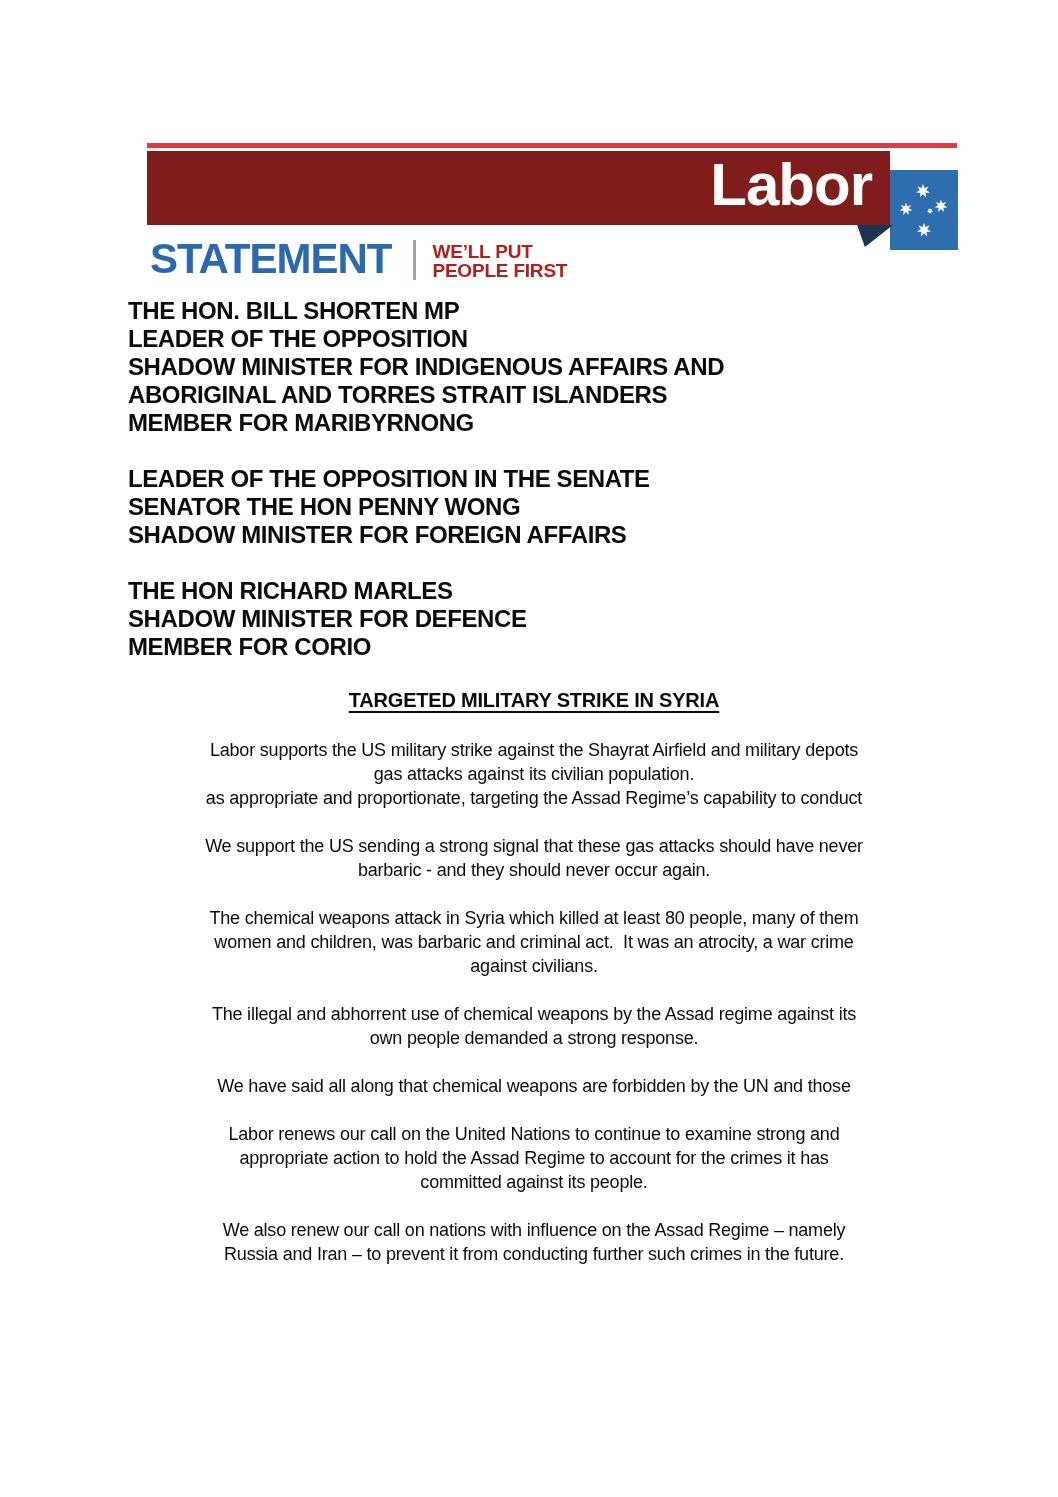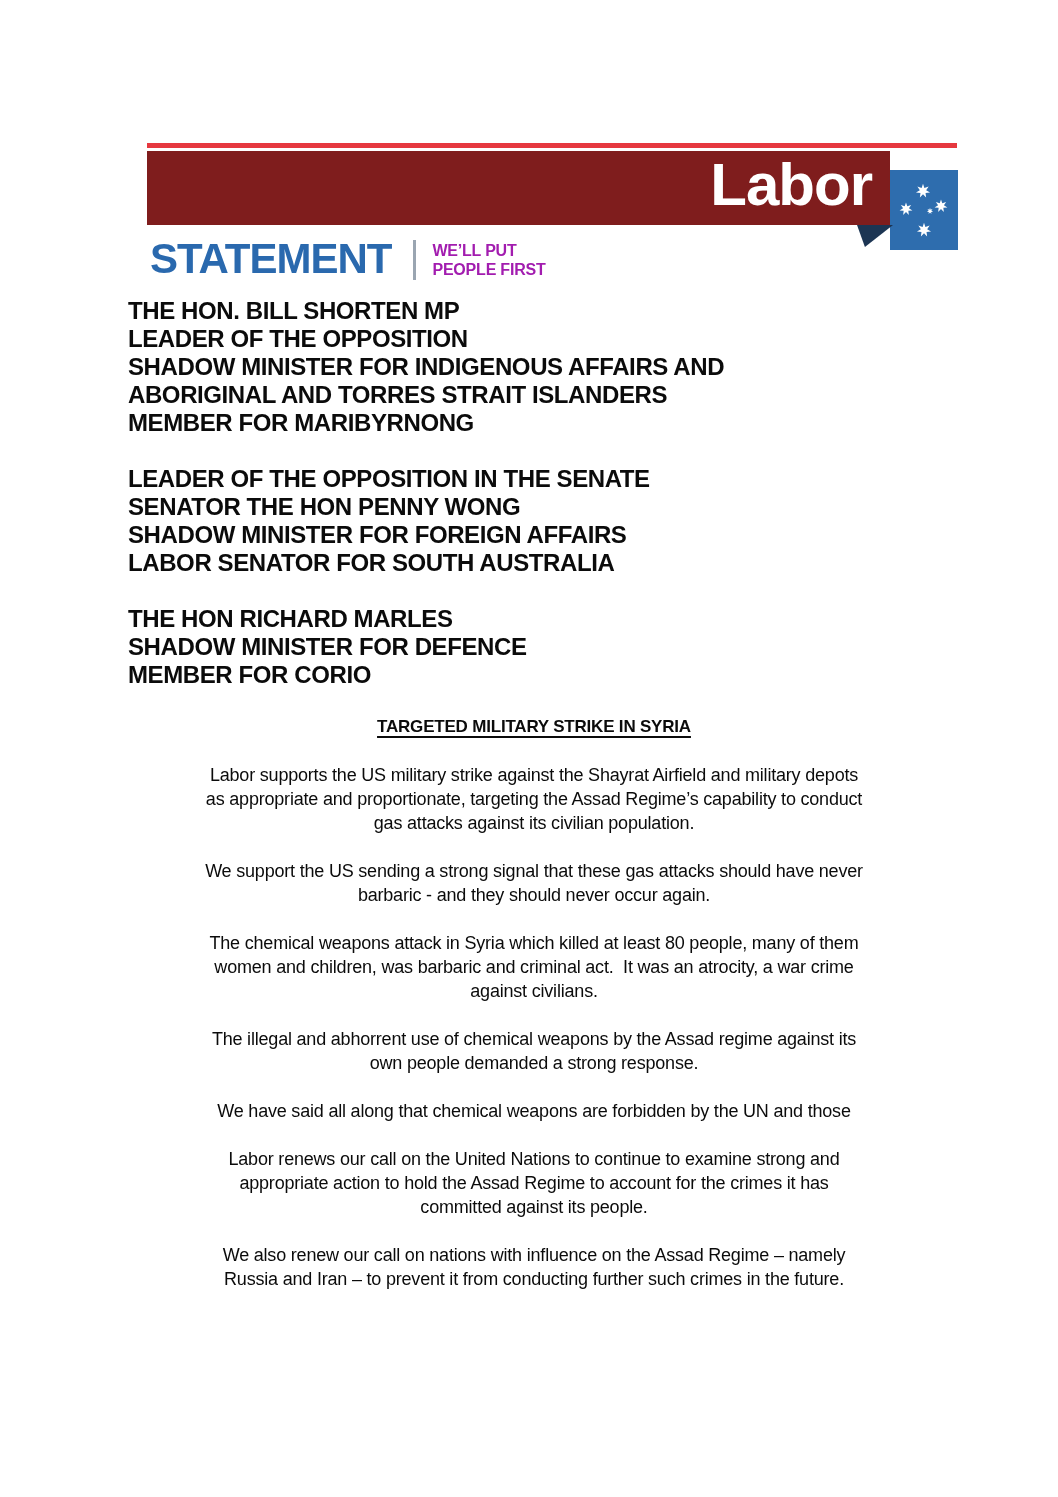--- a/index.html
+++ b/index.html
@@ -11,32 +11,32 @@
   .top-rule { position:absolute; left:147px; top:143px; width:810px; height:5px; background:#e6383f; }
   .banner {
     position:absolute; left:147px; top:151px; width:743px; height:74px; background:#7f1d1d;
     display:flex; align-items:center; justify-content:flex-end; padding-right:18px; box-sizing:border-box;
   }
   .banner-word { color:#ffffff; font-size:60px; font-weight:bold; letter-spacing:-1px; line-height:1; padding-bottom:6px; }
   .flag-square { position:absolute; left:890px; top:170px; width:68px; height:80px; background:#2e6dae; }
   .flag-square svg { display:block; width:68px; height:80px; }
   .fold { position:absolute; left:857px; top:225px; width:36px; height:22px; background:#1c3553;
           clip-path:polygon(0 0, 100% 0, 22% 100%); }
-  .statement-row { position:absolute; left:150px; top:238px; display:flex; align-items:flex-start; }
+  .statement-row { position:absolute; left:150px; top:238px; display:flex; align-items:center; }
   .statement-word { color:#2a69ae; font-size:42px; font-weight:800; letter-spacing:-1px; line-height:1; }
   .sep-bar { width:3px; height:40px; background:#9aa5b1; margin-left:22px; margin-right:16px; margin-top:2px; }
-  .tagline { color:#a21caf; font-size:16px; font-weight:800; line-height:19px; letter-spacing:-0.2px; margin-top:3px; }
+  .tagline { color:#b91c1c; font-size:19px; font-weight:800; line-height:19px; letter-spacing:-0.2px; margin-top:3px; }
   
   .content { position:absolute; left:128px; top:297px; width:812px; }
   .official-block {
     font-weight:bold; font-size:24px; line-height:28px; letter-spacing:-0.4px;
     text-align:left; margin:0 0 28px 0;
   }
   .doc-title {
-    font-weight:bold; font-size:17px; letter-spacing:-0.2px; text-align:center;
+    font-weight:bold; font-size:20px; letter-spacing:-0.2px; text-align:center;
     text-decoration:underline; text-underline-offset:4px; text-decoration-thickness:2px;
     margin:18px 0 26px 0;
   }
   .para { font-size:18px; line-height:24px; letter-spacing:-0.2px; text-align:center; margin:0 0 24px 0; }
   .para-line { white-space:pre; }
 </style>
 </head>
 <body>
 
 <div class="page">
@@ -77,34 +77,33 @@
           <div class="official-line">THE HON. BILL SHORTEN MP</div>
           <div class="official-line">LEADER OF THE OPPOSITION</div>
           <div class="official-line">SHADOW MINISTER FOR INDIGENOUS AFFAIRS AND</div>
           <div class="official-line">ABORIGINAL AND TORRES STRAIT ISLANDERS</div>
           <div class="official-line">MEMBER FOR MARIBYRNONG</div>
         </div>
         <div class="official-block">
           <div class="official-line">LEADER OF THE OPPOSITION IN THE SENATE</div>
           <div class="official-line">SENATOR THE HON PENNY WONG</div>
           <div class="official-line">SHADOW MINISTER FOR FOREIGN AFFAIRS</div>
-          <div class="official-line">LABOR SENATOR FOR SOUTH AUSTRALIA</div>
         </div>
         <div class="official-block">
           <div class="official-line">THE HON RICHARD MARLES</div>
           <div class="official-line">SHADOW MINISTER FOR DEFENCE</div>
           <div class="official-line">MEMBER FOR CORIO</div>
         </div>
       </div>
     <div class="doc-title">TARGETED MILITARY STRIKE IN SYRIA</div>
     <div>
         <div class="para">
           <div class="para-line">Labor supports the US military strike against the Shayrat Airfield and military depots</div>
+          <div class="para-line">gas attacks against its civilian population.</div>
           <div class="para-line">as appropriate and proportionate, targeting the Assad Regime’s capability to conduct</div>
-          <div class="para-line">gas attacks against its civilian population.</div>
         </div>
         <div class="para">
           <div class="para-line">We support the US sending a strong signal that these gas attacks should have never</div>
           <div class="para-line">barbaric - and they should never occur again.</div>
         </div>
         <div class="para">
           <div class="para-line">The chemical weapons attack in Syria which killed at least 80 people, many of them</div>
           <div class="para-line">women and children, was barbaric and criminal act.  It was an atrocity, a war crime</div>
           <div class="para-line">against civilians.</div>
         </div>

